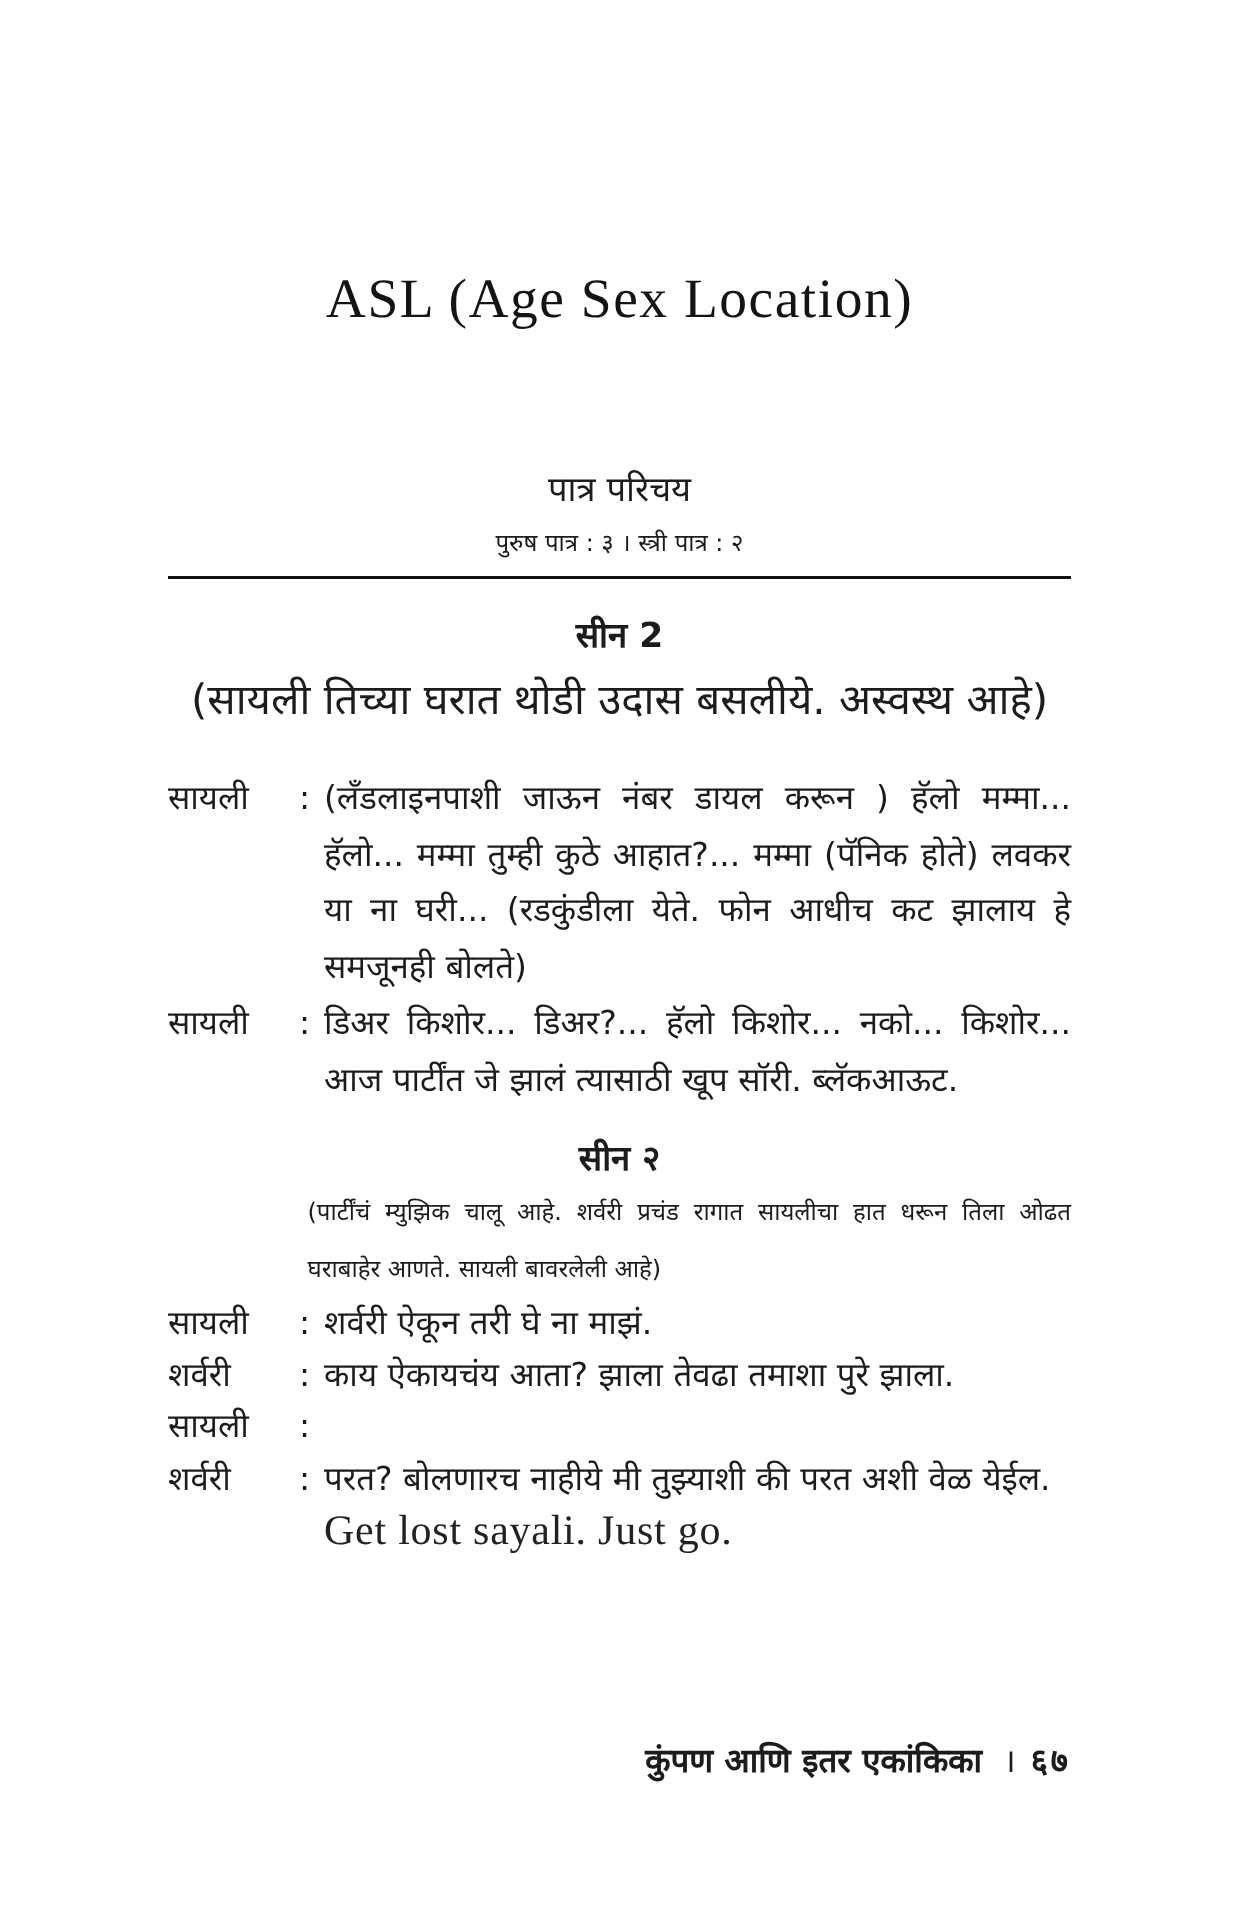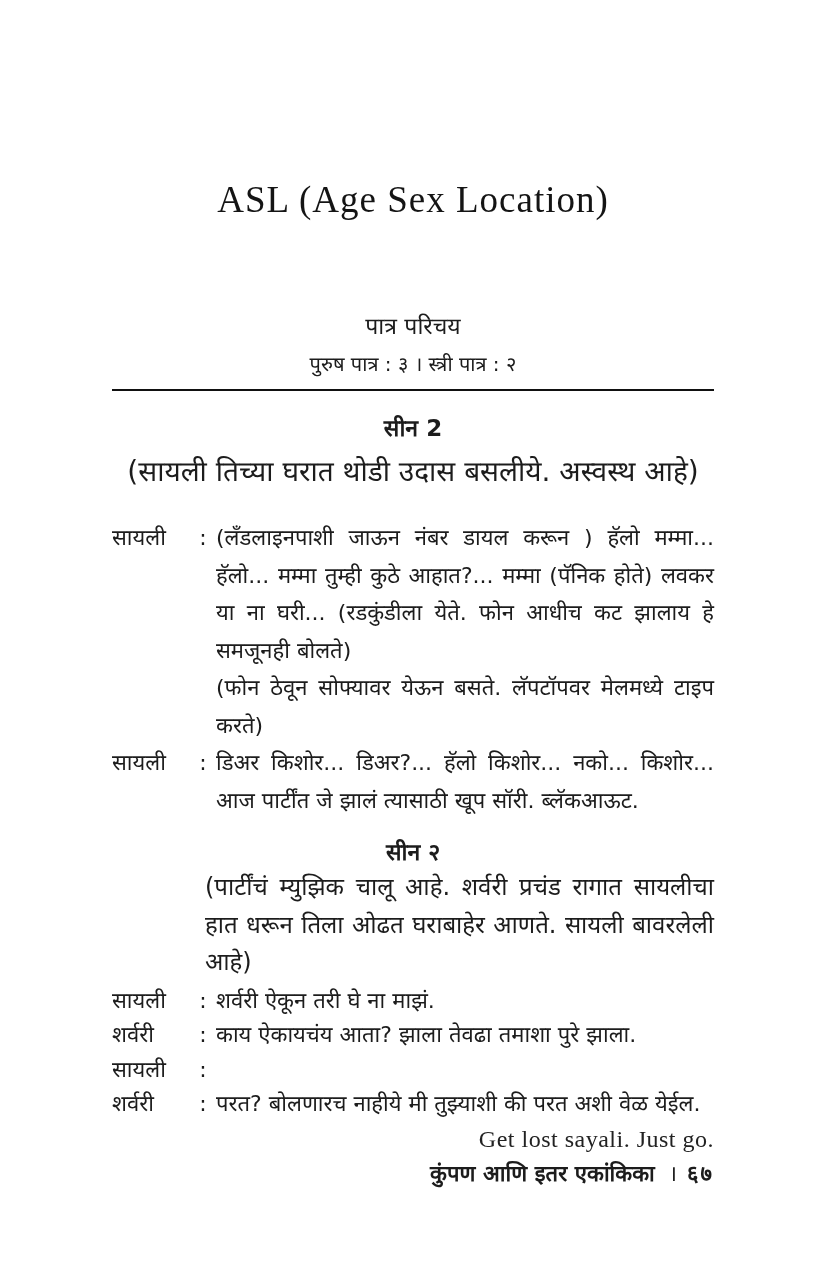--- a/index.html
+++ b/index.html
@@ -31,21 +31,21 @@
   }
   .cast-heading {
     margin-top: 88px;
     text-align: center;
     font-size: 23px;
     font-weight: 400;
   }
   .cast-line {
     margin-top: 9px;
     text-align: center;
-    font-size: 20px;
+    font-size: 16px;
   }
   .rule {
     margin-top: 12px;
     border: none;
     border-top: 2px solid #111111;
     width: 100%;
   }
   .scene-heading {
     text-align: center;
     font-size: 23px;
@@ -64,32 +64,31 @@
     line-height: 37.5px;
   }
   .dialogue-block .speaker { text-align: left; }
   .dialogue-block .colon { text-align: center; }
   .dialogue-block .speech p.just { text-align: justify; }
   .block-1 { margin-top: 30px; }
   .scene2-heading { margin-top: 16px; text-align: center; }
   .stage-direction-block {
     margin-top: 2px;
     margin-left: 93px;
-    font-size: 24px;
+    font-size: 16px;
     line-height: 37.5px;
     text-align: justify;
   }
   .scene2-dialogues { margin-top: 2px; }
   .scene2-dialogues .dialogue-block { line-height: 34.5px; }
   .english-line {
     font-family: "Liberation Serif", "DejaVu Serif", serif;
-    font-size: 24px;
+    font-size: 28px;
     letter-spacing: 0.5px;
     color: #222222;
-    text-align: right;
   }
   .footer {
     position: absolute;
     right: 0;
     top: 1121px;
     font-size: 22px;
     font-weight: 700;
     text-align: right;
   }
   .footer .sep { padding: 0 10px 0 14px; font-weight: 400; }
@@ -108,21 +107,20 @@
   <hr class="rule">
 
   <div class="scene-heading scene1-heading">सीन 2</div>
   <div class="stage-direction-centered">(सायली तिच्या घरात थोडी उदास बसलीये. अस्वस्थ आहे)</div>
 
   <div class="dialogue-block block-1">
     <div class="speaker">सायली</div>
     <div class="colon">:</div>
     <div class="speech">
       <p class="just">(लँडलाइनपाशी जाऊन नंबर डायल करून ) हॅलो मम्मा... हॅलो... मम्मा तुम्ही कुठे आहात?... मम्मा (पॅनिक होते) लवकर या ना घरी... (रडकुंडीला येते. फोन आधीच कट झालाय हे समजूनही बोलते)</p>
-      <p class="just">(फोन ठेवून सोफ्यावर येऊन बसते. लॅपटॉपवर मेलमध्ये टाइप करते)</p>
     </div>
   </div>
 
   <div class="dialogue-block">
     <div class="speaker">सायली</div>
     <div class="colon">:</div>
     <div class="speech">
       <p class="just">डिअर किशोर... डिअर?... हॅलो किशोर... नको... किशोर... आज पार्टींत जे झालं त्यासाठी खूप सॉरी. ब्लॅकआऊट.</p>
     </div>
   </div>

